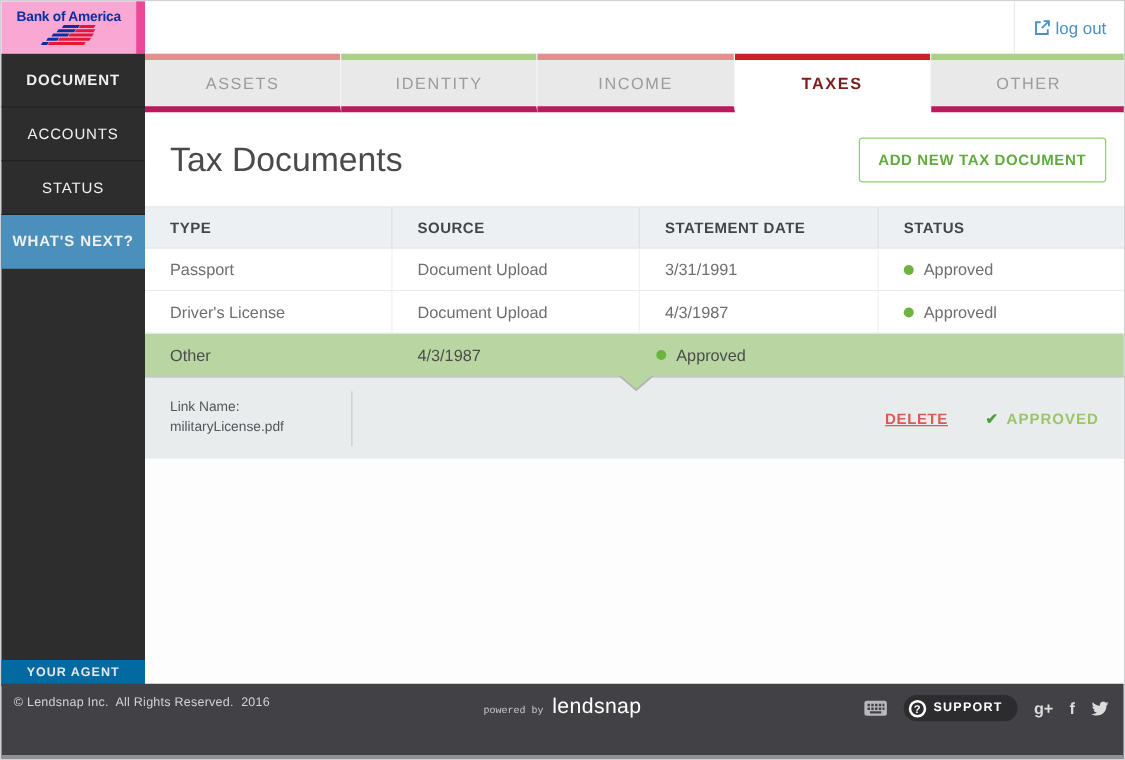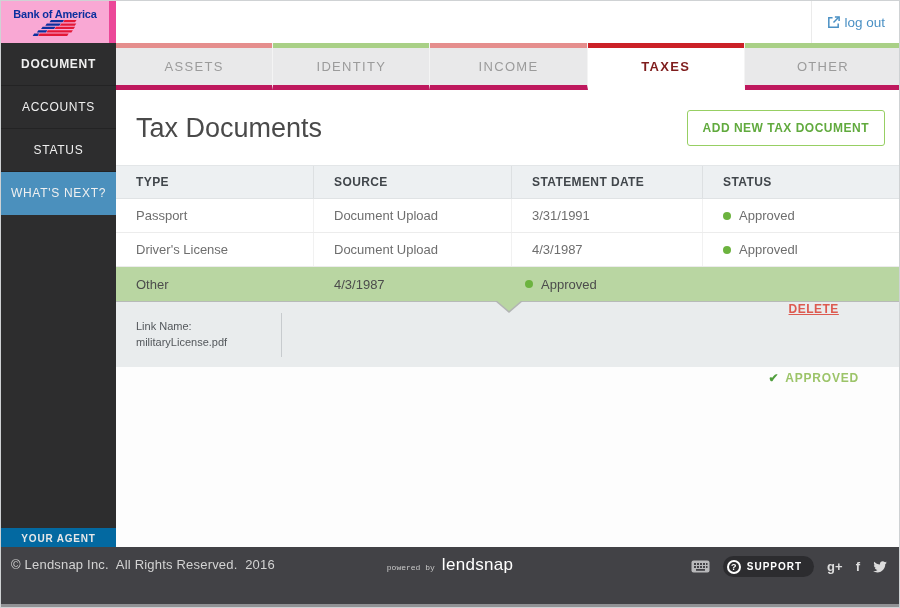--- a/index.html
+++ b/index.html
@@ -15,21 +15,21 @@
     border-right:7px solid #ec4899; display:flex; flex-direction:column; align-items:center; justify-content:center; cursor:pointer; }
   .logo-text { font-size:11px; font-weight:bold; color:#0b2f9e; letter-spacing:-0.2px; line-height:12px; }
   .logout-box { position:absolute; right:0; top:0; height:42px; min-width:84px; padding:0 14px;
     border-left:1px solid #ebebeb; display:flex; align-items:center; justify-content:center; gap:3px;
     font-size:13.5px; cursor:pointer; }
   
   .sidebar { position:absolute; left:0; top:42px; width:115px; height:506px; background:#2d2d2e; }
   .side-item { height:43px; display:flex; align-items:center; justify-content:center;
     color:#f0f0f0; font-size:12px; letter-spacing:0.7px; border-bottom:1px solid #232324; cursor:pointer; }
   .side-item.bold { font-weight:bold; }
-  .side-item.highlight { font-weight:normal; border-bottom-color:transparent; }
+  .side-item.highlight { font-weight:bold; border-bottom-color:transparent; }
   .agent-item { position:absolute; bottom:0; left:0; width:100%; height:21px; background:#0369a1;
     color:#e8e8e8; font-size:10px; font-weight:bold; letter-spacing:0.8px;
     display:flex; align-items:center; justify-content:center; cursor:pointer; }
   
   .main { position:absolute; left:115px; top:42px; width:785px; height:506px; background:#fdfdfd; }
   .tabbar { display:flex; height:47px; }
   .tab { flex:1; background:#e9e9ea; display:flex; flex-direction:column; cursor:pointer;
     border-right:1px solid #f4f4f4; border-bottom:5px solid #be185d;justify-content:space-between; }
   .tab:last-child { border-right:none; }
   .tab .strip { height:5px; flex:none; }
@@ -63,27 +63,27 @@
     border-top:1px solid #b7bab8; font-size:11px; color:#53575b; }
   .caret-outer { position:absolute; top:-1px; left:50%; transform:translateX(-50%);
     width:0; height:0; border-left:14px solid transparent; border-right:14px solid transparent;
     border-top:12px solid #b2b5b3; }
   .caret-inner { position:absolute; top:-2px; left:50%; transform:translateX(-50%);
     width:0; height:0; border-left:13px solid transparent; border-right:13px solid transparent;
     border-top:11px solid #b9d6a2; }
   .file-cell { width:165px; flex:none; padding-left:20px; display:flex; flex-direction:column;
     justify-content:center; gap:3px; line-height:13px; }
   .detail-sep { width:1px; background:#c7cbce; height:44px; align-self:center; flex:none; }
-  .detail-actions { margin-left:auto; display:flex; align-items:center; gap:55px; padding-right:42px;flex-direction:column; }
+  .detail-actions { margin-left:auto; display:flex; align-items:center; gap:30px; padding-right:22px; }
   .delete-link { font-size:12px; font-weight:bold; letter-spacing:0.5px; text-decoration:underline; cursor:pointer; }
   .approved-badge { font-size:12px; font-weight:bold; letter-spacing:0.8px; display:flex; gap:6px; align-items:center; }
   
   .footer { position:absolute; left:0; bottom:0; width:100%; height:60px; background:#424246;
     border-bottom:3px solid #909194; }
-  .copyright { position:absolute; left:10px; top:10px; font-size:13px; color:#d3d3d3; letter-spacing:0.2px;text-align:right; }
+  .copyright { position:absolute; left:10px; top:10px; font-size:10px; color:#d3d3d3; letter-spacing:0.2px;text-align:right; }
   .powered { position:absolute; left:50%; top:8px; transform:translateX(-50%);
     display:flex; align-items:baseline; gap:7px; color:#fff; }
   .powered-by { font-size:8px; color:#c9c9c9;font-family:Liberation Mono, monospace; }
   .brand { font-size:17px; font-weight:normal; letter-spacing:0.3px; }
   .foot-icons { position:absolute; right:12px; top:9px; display:flex; align-items:center; gap:13px; }
   .support-pill { background:#2c2c2f; border-radius:11px; height:21px; display:flex; align-items:center;
     gap:6px; padding:0 12px 0 4px; cursor:pointer; }
   .q-circle { width:14px; height:14px; border:2px solid #fff; border-radius:50%; color:#fff;
     font-size:9px; font-weight:bold; display:flex; align-items:center; justify-content:center; flex:none; }
   .support-label { color:#fff; font-size:10px; font-weight:bold; letter-spacing:1px; }

